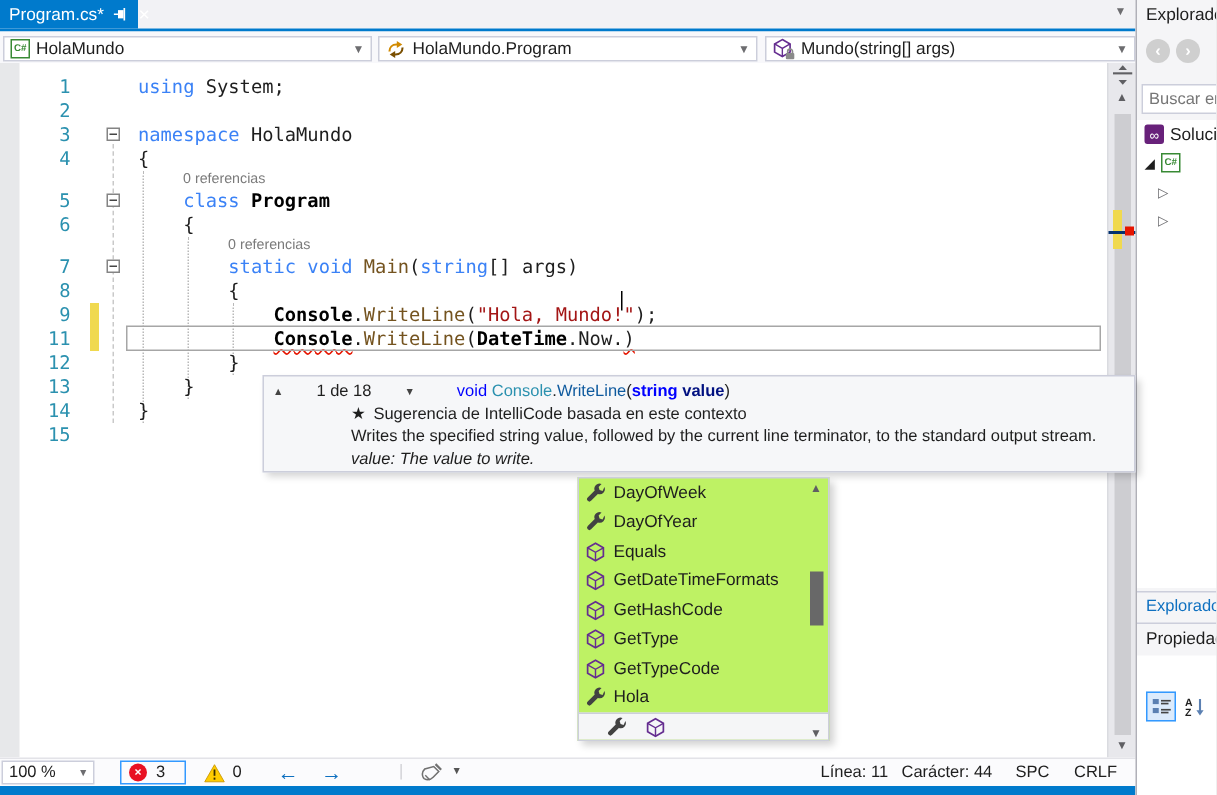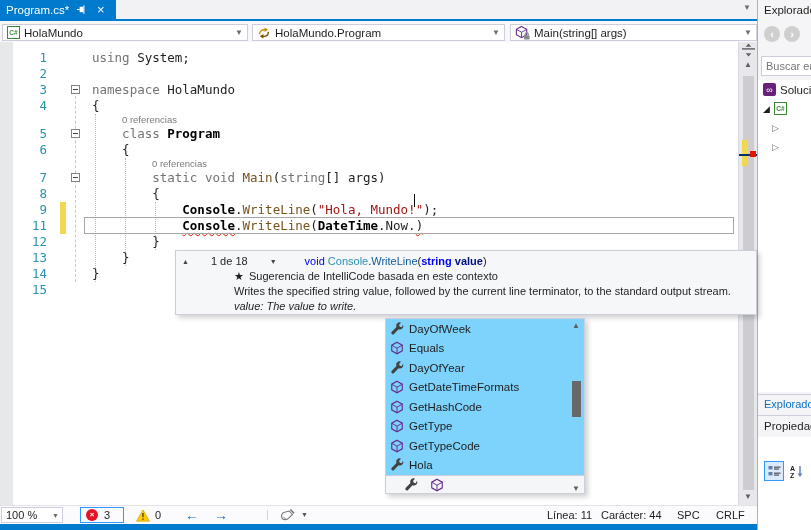--- a/index.html
+++ b/index.html
@@ -2,21 +2,21 @@
 <html><head>
 <meta charset="utf-8">
 <style>
   html,body{margin:0;padding:0;background:#ddd;}
   #app{position:relative;width:811px;height:530px;background:#fff;overflow:hidden;
        font-family:"Liberation Sans",sans-serif;font-size:11.5px;color:#1e1e1e;}
   #app *{box-sizing:border-box;}
 
   
   .tabbar{position:absolute;left:0;top:0;width:757px;height:19px;background:#f2f2f5;}
-  .tab{position:absolute;left:0;top:0;width:116px;height:19px;background:#007acc;color:#fff;
+  .tab{position:absolute;left:0;top:0;width:92px;height:19px;background:#007acc;color:#fff;
        display:flex;align-items:center;padding:0 6px;gap:6px;}
   .tab-title{font-size:11.5px;white-space:nowrap;}
   .pin,.closex{display:inline-flex;align-items:center;justify-content:center;width:13px;height:13px;}
   .closex{font-size:13px;line-height:11px;}
   .doc-dd{position:absolute;right:6px;top:3px;font-size:8px;color:#6d6d70;}
   .tab-underline{position:absolute;left:0;top:19px;width:757px;height:2px;background:#007acc;}
 
   
   .navbar{position:absolute;left:0;top:21px;width:757px;height:21px;background:#f8f8fb;}
   .combo{position:absolute;top:3px;height:17px;background:#fff;border:1px solid #cccedb;
@@ -36,21 +36,21 @@
   .row{position:relative;height:16px;}
   .row.lens{height:12px;}
   .lnum{position:absolute;left:14px;width:33px;text-align:right;
         font-family:"DejaVu Sans Mono",monospace;font-size:12.5px;color:#2b91af;line-height:16px;}
   .chgbar{position:absolute;left:60px;top:0;width:6px;height:16px;background:#f0d94f;}
   .foldbox{position:absolute;left:71px;top:3px;width:9px;height:9px;border:1px solid #848484;background:#fff;}
   .foldbox::after{content:"";position:absolute;left:1px;top:3px;width:5px;height:1px;background:#444;}
   .ctext{position:absolute;left:92px;top:0;font-family:"DejaVu Sans Mono",monospace;
          font-size:12.5px;line-height:16px;white-space:pre;}
   .lens-text{position:absolute;top:0;font-size:9.5px;color:#7a7a7a;line-height:12px;}
-  .tk-kw{color:#737373;text-align:right;} .tk-type{color:#000000;font-weight:bold;} .tk-m{color:#74531f;}
+  .tk-kw{color:#3b82f6;text-align:right;} .tk-type{color:#000000;font-weight:bold;} .tk-m{color:#74531f;}
   .tk-str{color:#a31515;} .tk-pl{color:#1e1e1e;}
   .sq{text-decoration:underline wavy #e51400 1px;text-decoration-skip-ink:none;text-underline-offset:2px;}
   .row.current::after{content:"";position:absolute;left:84px;right:4px;top:-1px;bottom:0;
                       border:1px solid #a6a6a6;pointer-events:none;}
   .guide{position:absolute;width:0;border-left:1px dotted #b9b9b9;}
   .fold-line{position:absolute;left:75px;width:0;border-left:1px dashed #c9c9c9;}
   .caret{position:absolute;left:414px;top:152px;width:1px;height:13px;background:#000;}
 
   
   .vscroll{position:absolute;left:738px;top:42px;width:19px;height:463px;background:#e8e8ec;border-left:1px solid #dadbe0;z-index:5;}
@@ -71,21 +71,21 @@
   .pager-text{font-size:11px;margin:0 2px;}
   .sig{margin-left:8px;white-space:nowrap;}
   .s-kw{color:#0000ff;} .s-type{color:#2b91af;} .s-meth{color:#0f5a9e;}
   .s-b{font-weight:bold;} .s-pn{color:#001080;}
   .tt-ind{margin-left:52px;white-space:nowrap;}
   .star{color:#1e1e1e;font-size:11px;margin-right:2px;}
   .tt-param-label{font-weight:normal;font-style:italic;}
   .tt-param-doc{font-style:italic;}
 
   
-  .completion{position:absolute;left:385px;top:318px;width:200px;z-index:50;background:#7dd3fc;
+  .completion{position:absolute;left:385px;top:318px;width:168px;z-index:50;background:#bef264;
               border:1px solid #cccedb;box-shadow:3px 3px 5px rgba(0,0,0,0.18);}
   .cmp-items{position:relative;width:151px;}
   .cmp-item{height:19.5px;display:flex;align-items:center;gap:5px;padding-left:4px;white-space:nowrap;}
   .cmp-item .ic{width:14px;height:14px;flex:none;display:inline-flex;}
   .cmp-scroll{position:absolute;right:0;top:0;width:15px;height:176px;}
   .cmp-scroll .up{position:absolute;left:3px;top:2px;font-size:8px;color:#5f5f63;}
   .cmp-scroll .down{position:absolute;left:3px;bottom:2px;font-size:8px;color:#5f5f63;}
   .cmp-thumb{position:absolute;left:3px;top:62px;width:9px;height:36px;background:#686868;}
   .cmp-filter{height:18px;border-top:1px solid #cccedb;background:#f5f6f7;display:flex;align-items:center;gap:12px;padding-left:18px;}
   .cmp-filter .ic{width:14px;height:14px;display:inline-flex;}
@@ -175,21 +175,21 @@
     </div>
     <div class="combo combo3">
       <span style="display:inline-flex;flex:none;">
         <svg width="15" height="15" viewBox="0 0 16 16">
             <path d="M7 1.5 12.5 4.6v5.8L7 13.5 1.5 10.4V4.6z" fill="none" stroke="#652d90" stroke-width="1.2"></path>
             <path d="M1.5 4.6 7 7.7l5.5-3.1M7 7.7v5.8" fill="none" stroke="#652d90" stroke-width="1"></path>
             <rect x="9.5" y="11" width="6" height="4.5" rx="0.8" fill="#8a8a8a"></rect>
             <path d="M10.8 11V9.9a1.7 1.7 0 0 1 3.4 0V11" stroke="#8a8a8a" fill="none" stroke-width="1.2"></path>
           </svg>
       </span>
-      <span class="lbl">Main(string[] args)</span>
+      <span class="lbl">Mundo(string[] args)</span>
       <span class="dd">▼</span>
     </div>
   </div>
 
   <div class="editor">
     <div class="glyphmargin"></div>
     <div class="fold-line" style="top:49px;height:191px;"></div>
     <div class="guide" style="left:95px;top:72px;height:168px;"></div>
     <div class="guide" style="left:125px;top:116px;height:108px;"></div>
     <div class="guide" style="left:155px;top:160px;height:48px;"></div>
@@ -394,33 +394,33 @@
           <span class="ic">
             <svg width="14" height="14" viewBox="0 0 16 16">
               <path d="M14.8 3.1a3.9 3.9 0 0 1-5 5.2L4.6 13.6a1.75 1.75 0 1 1-2.5-2.5l5.3-5.3a3.9 3.9 0 0 1 5.2-5L10.4 3l.7 2.3 2.3.7z" fill="#424242"></path>
             </svg>
           </span>
           <span>DayOfWeek</span>
         </div>
         <div class="cmp-item">
           <span class="ic">
             <svg width="14" height="14" viewBox="0 0 16 16">
+              <path d="M14.8 3.1a3.9 3.9 0 0 1-5 5.2L4.6 13.6a1.75 1.75 0 1 1-2.5-2.5l5.3-5.3a3.9 3.9 0 0 1 5.2-5L10.4 3l.7 2.3 2.3.7z" fill="#424242"></path>
+            </svg>
+          </span>
+          <span>DayOfYear</span>
+        </div>
+        <div class="cmp-item">
+          <span class="ic">
+            <svg width="14" height="14" viewBox="0 0 16 16">
               <path d="M8 1.4 14 4.8v6.4L8 14.6 2 11.2V4.8z" fill="none" stroke="#652d90" stroke-width="1.3"></path>
               <path d="M2 4.8 8 8.2l6-3.4M8 8.2v6.4" fill="none" stroke="#652d90" stroke-width="1.1"></path>
             </svg>
           </span>
           <span>Equals</span>
-        </div>
-        <div class="cmp-item">
-          <span class="ic">
-            <svg width="14" height="14" viewBox="0 0 16 16">
-              <path d="M14.8 3.1a3.9 3.9 0 0 1-5 5.2L4.6 13.6a1.75 1.75 0 1 1-2.5-2.5l5.3-5.3a3.9 3.9 0 0 1 5.2-5L10.4 3l.7 2.3 2.3.7z" fill="#424242"></path>
-            </svg>
-          </span>
-          <span>DayOfYear</span>
         </div>
         <div class="cmp-item">
           <span class="ic">
             <svg width="14" height="14" viewBox="0 0 16 16">
               <path d="M8 1.4 14 4.8v6.4L8 14.6 2 11.2V4.8z" fill="none" stroke="#652d90" stroke-width="1.3"></path>
               <path d="M2 4.8 8 8.2l6-3.4M8 8.2v6.4" fill="none" stroke="#652d90" stroke-width="1.1"></path>
             </svg>
           </span>
           <span>GetDateTimeFormats</span>
         </div>

